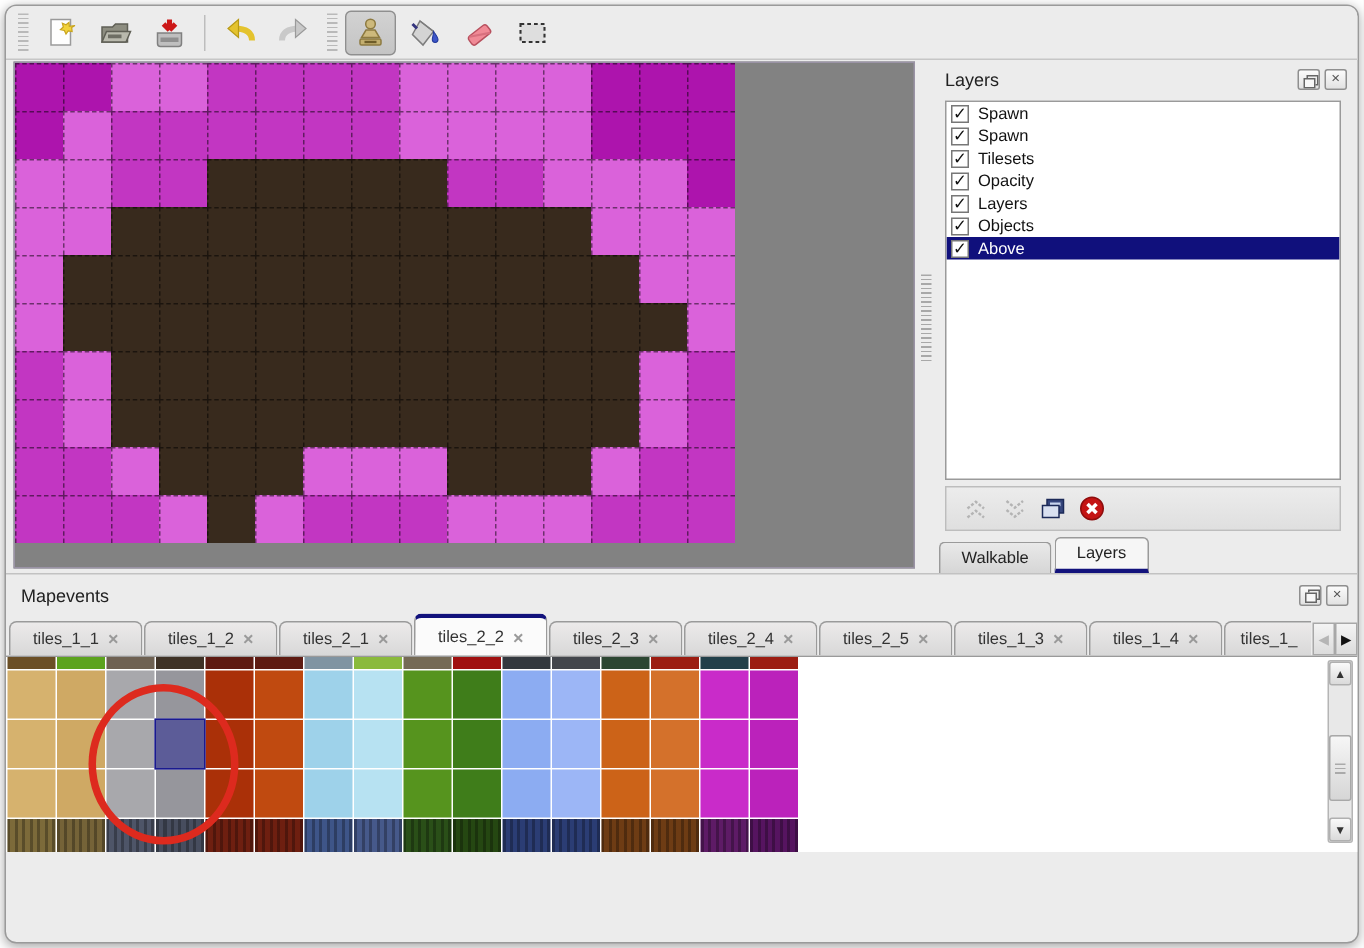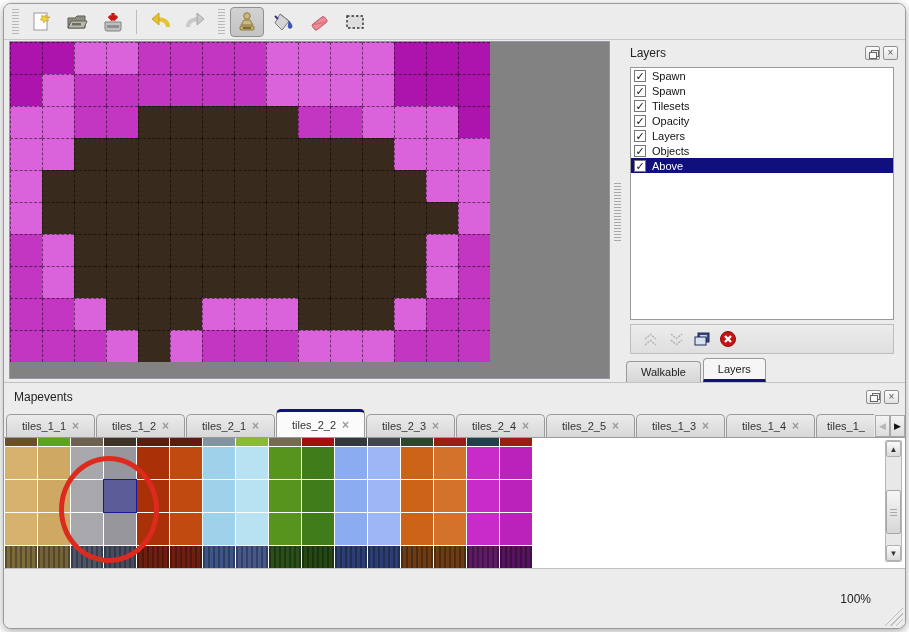--- a/index.html
+++ b/index.html
@@ -570,18 +570,14 @@
     <div id="ts-circle" style="border-color: rgb(221, 42, 30);"></div>
     <div class="ts-scrollbar">
       <div class="sb-btn">▲</div>
       <div class="sb-track">
         <div class="sb-thumb"></div>
       </div>
       <div class="sb-btn">▼</div>
     </div>
   </div>
 
-  <div class="statusbar">
-    <span>100%</span>
-    <div class="resize-grip"></div>
-  </div>
 
 </div>
 
 </body></html>

